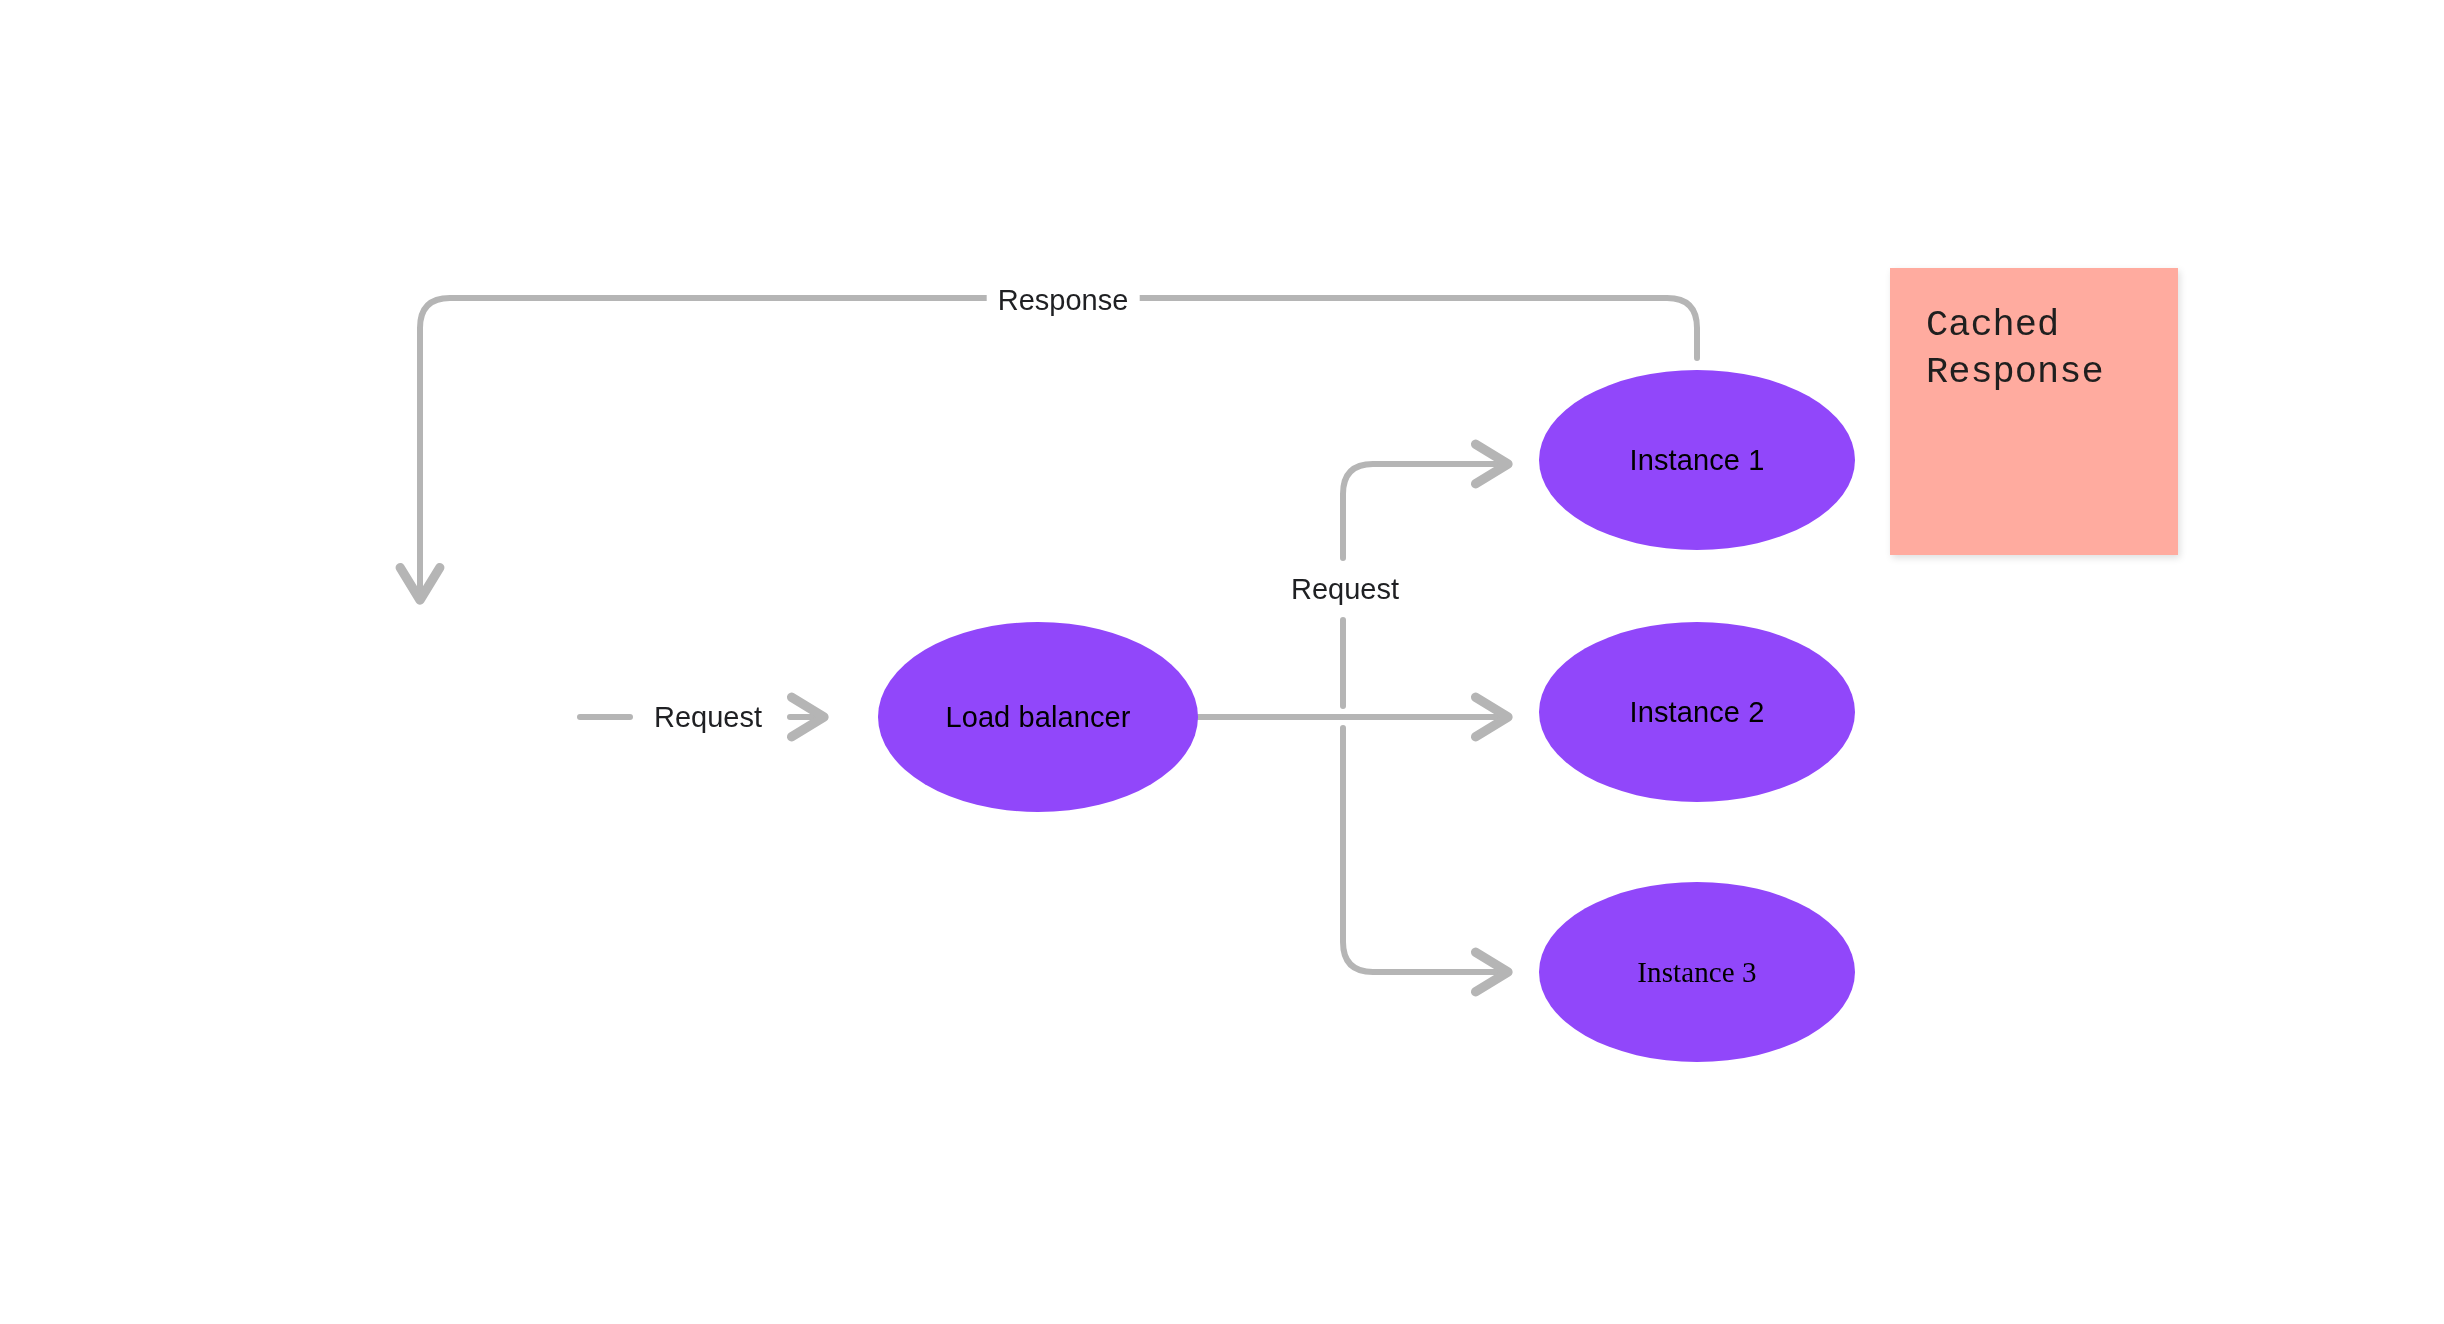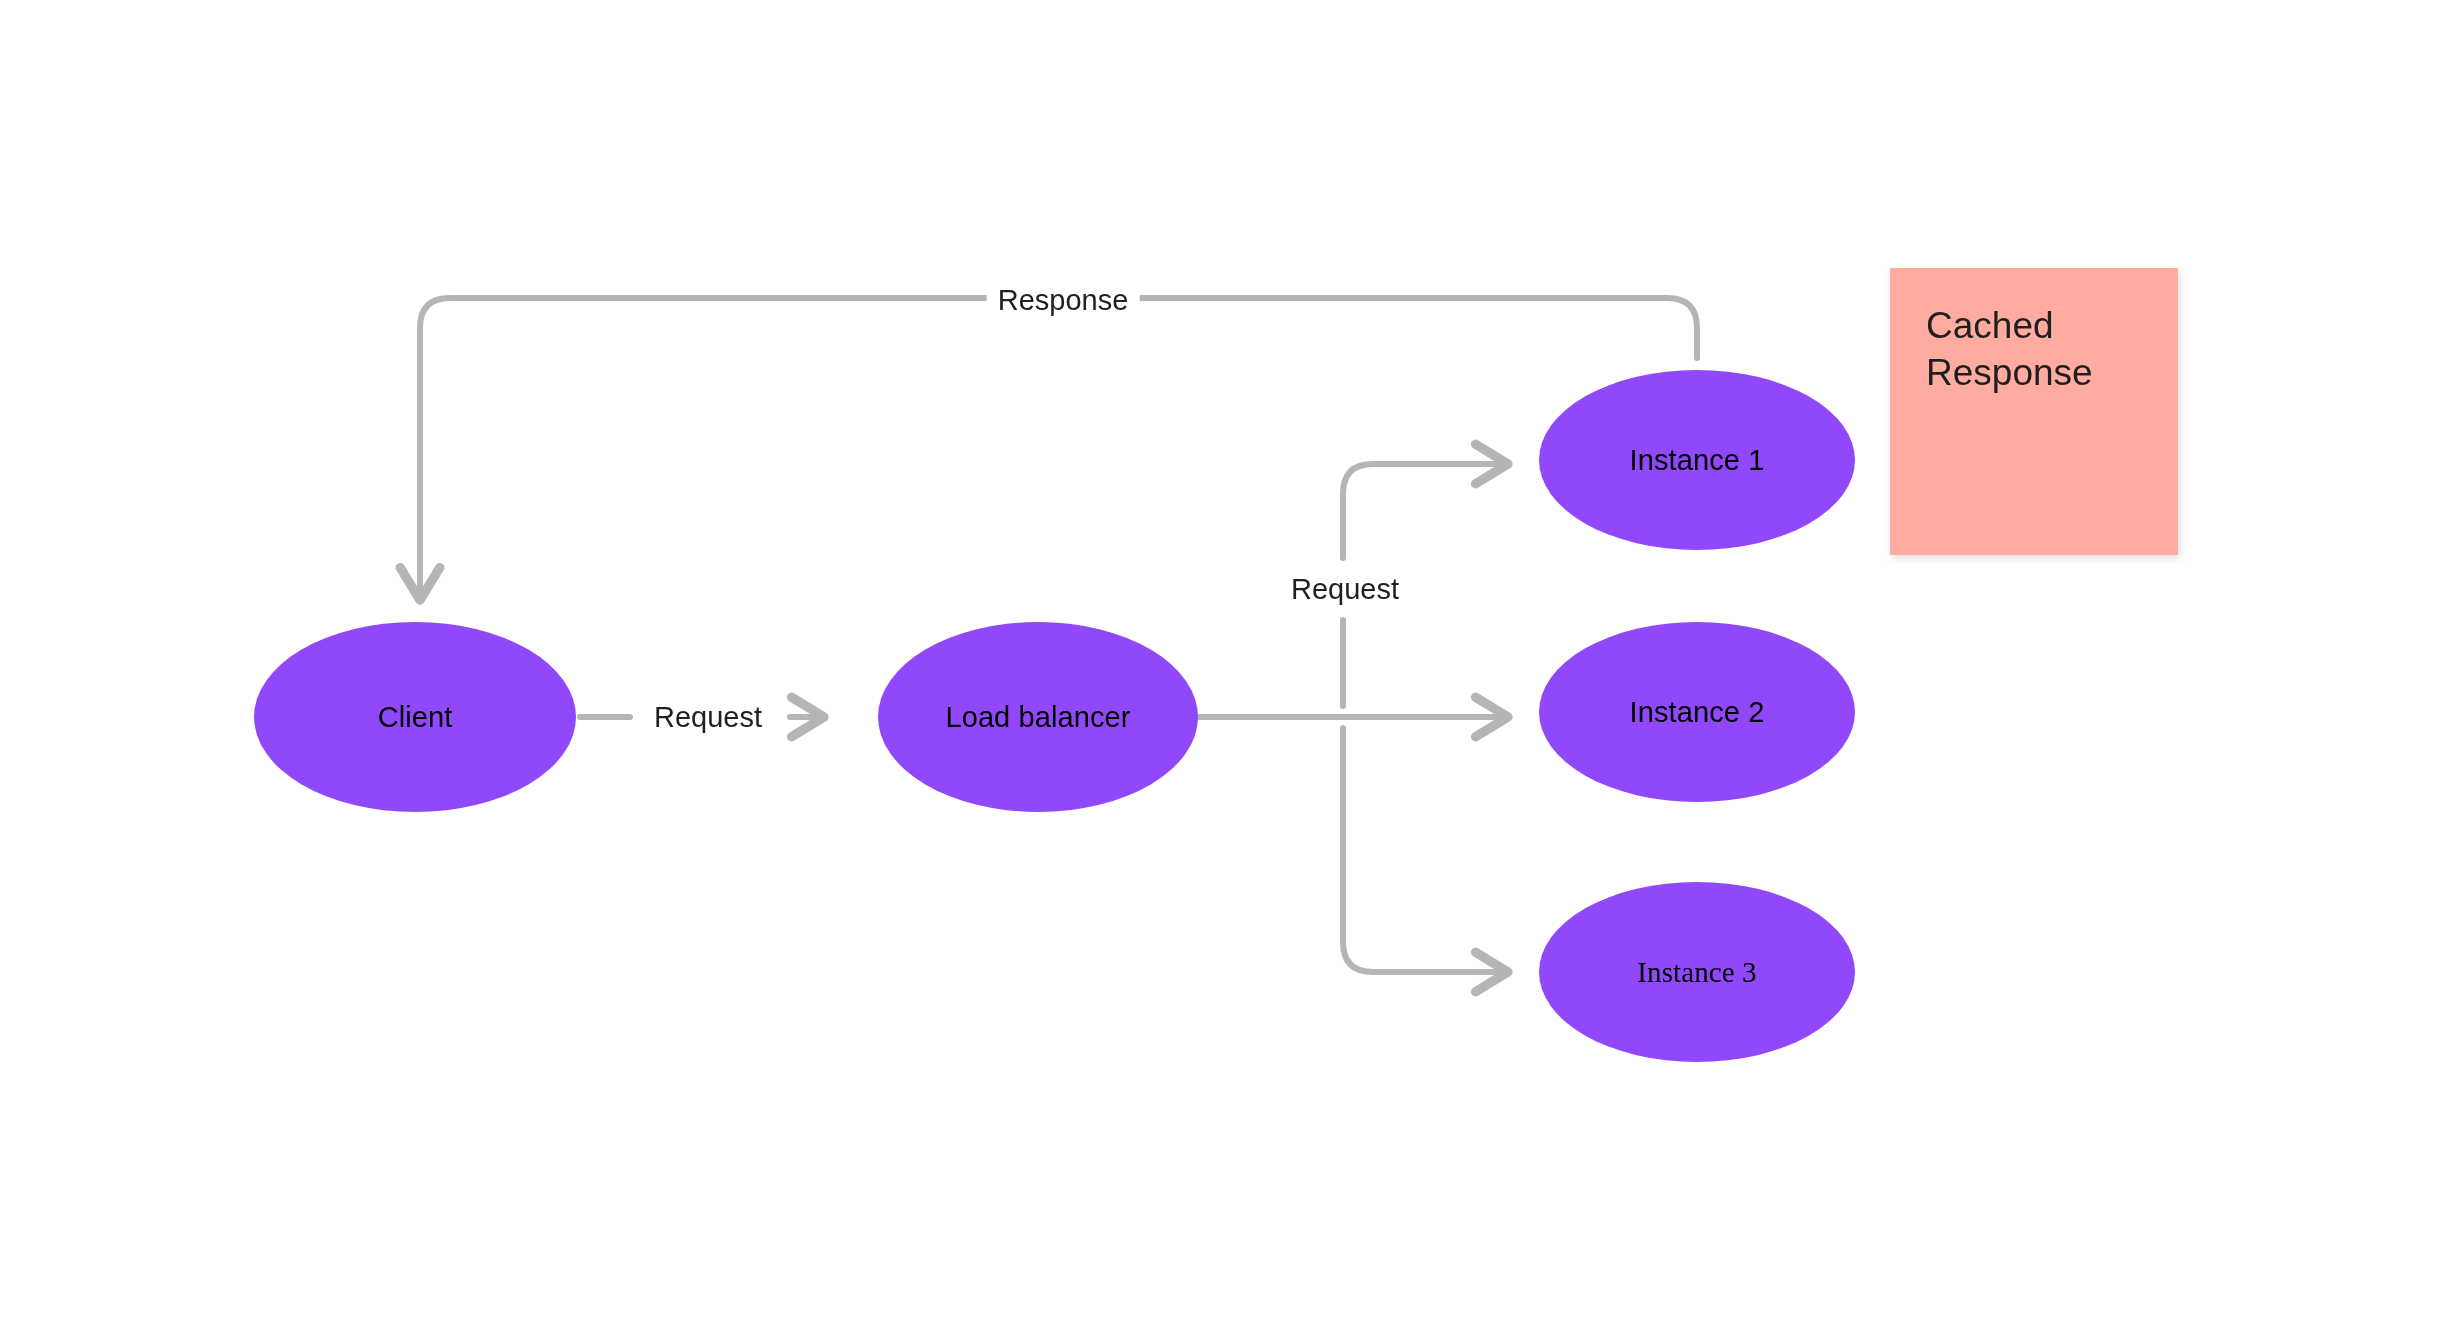--- a/index.html
+++ b/index.html
@@ -43,20 +43,21 @@
   .sticky {
     position: absolute;
     background: #ffab9f;
     box-shadow: 2px 3px 7px rgba(0,0,0,0.13);
     color: #1f1f1f;
     font-size: 37px;
     line-height: 1.28;
     padding: 34px 0 0 36px;
     box-sizing: border-box;
     white-space: pre-line;
+    font-family: Liberation Mono, monospace;
   }
   .edge-label {
     position: absolute;
     color: #1f2023;
     font-size: 29px;
     line-height: 1;
     white-space: nowrap;
     background: #ffffff;
     padding: 4px 11px;
     transform: translate(-50%, -50%);
@@ -83,23 +84,20 @@
     <path d="M 1157 717 L 1343 717" fill="none" stroke="#b5b5b5" stroke-width="6" stroke-linecap="round"></path>
 
     <path d="M 1343 706 Q 1343 646 1343 620" fill="none" stroke="#b5b5b5" stroke-width="6" stroke-linecap="round"></path>
     <path d="M 1343 558 L 1343 494 Q 1343 464 1373 464 L 1508 464" fill="none" stroke="#b5b5b5" stroke-width="6" stroke-linecap="round" stroke-linejoin="round" marker-end="url(#arrowhead)"></path>
 
     <path d="M 1343 717 L 1508 717" fill="none" stroke="#b5b5b5" stroke-width="6" stroke-linecap="round" marker-end="url(#arrowhead)"></path>
 
     <path d="M 1343 728 L 1343 942 Q 1343 972 1373 972 L 1508 972" fill="none" stroke="#b5b5b5" stroke-width="6" stroke-linecap="round" stroke-linejoin="round" marker-end="url(#arrowhead)"></path>
   </svg>
 
-  <div class="node" style="left:254px; top:622px; width:322px; height:190px; background:#9147fa;">
-    <span>Client</span>
-  </div>
 
   <div class="node" style="left:878px; top:622px; width:320px; height:190px; background:#9147fa;">
     <span>Load balancer</span>
   </div>
 
   <div class="node" style="left:1539px; top:370px; width:316px; height:180px; background:#9147fa;">
     <span>Instance 1</span>
   </div>
 
   <div class="node" style="left:1539px; top:622px; width:316px; height:180px; background:#9147fa;">

